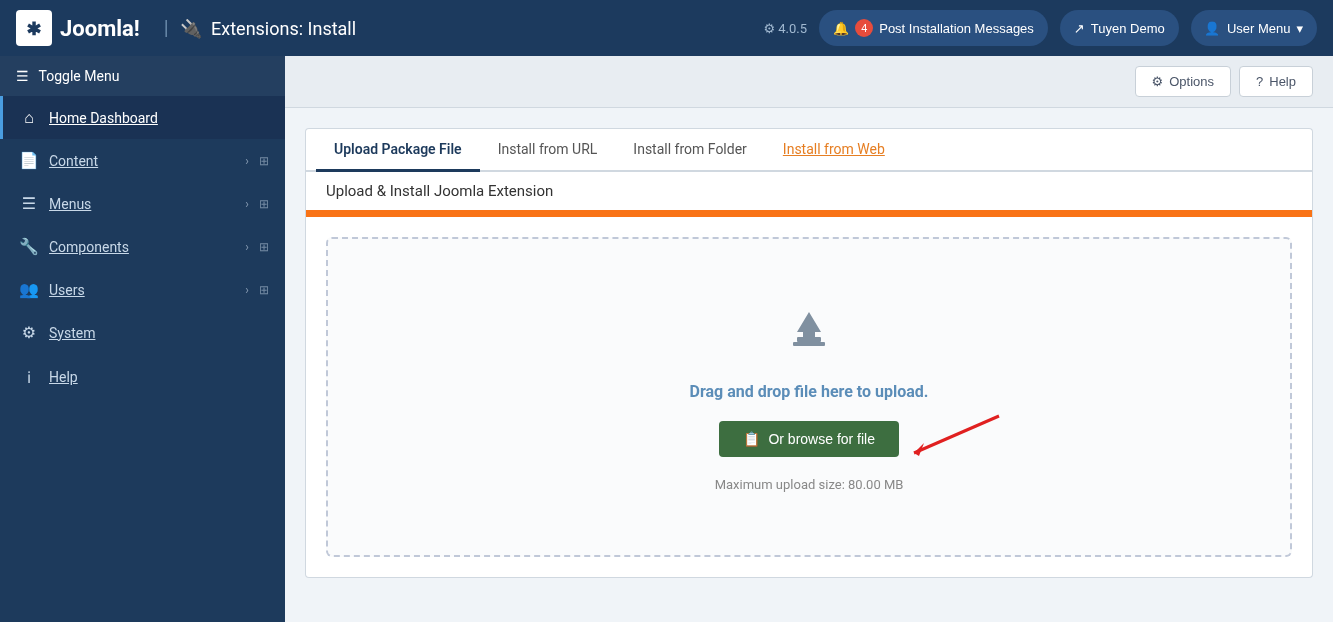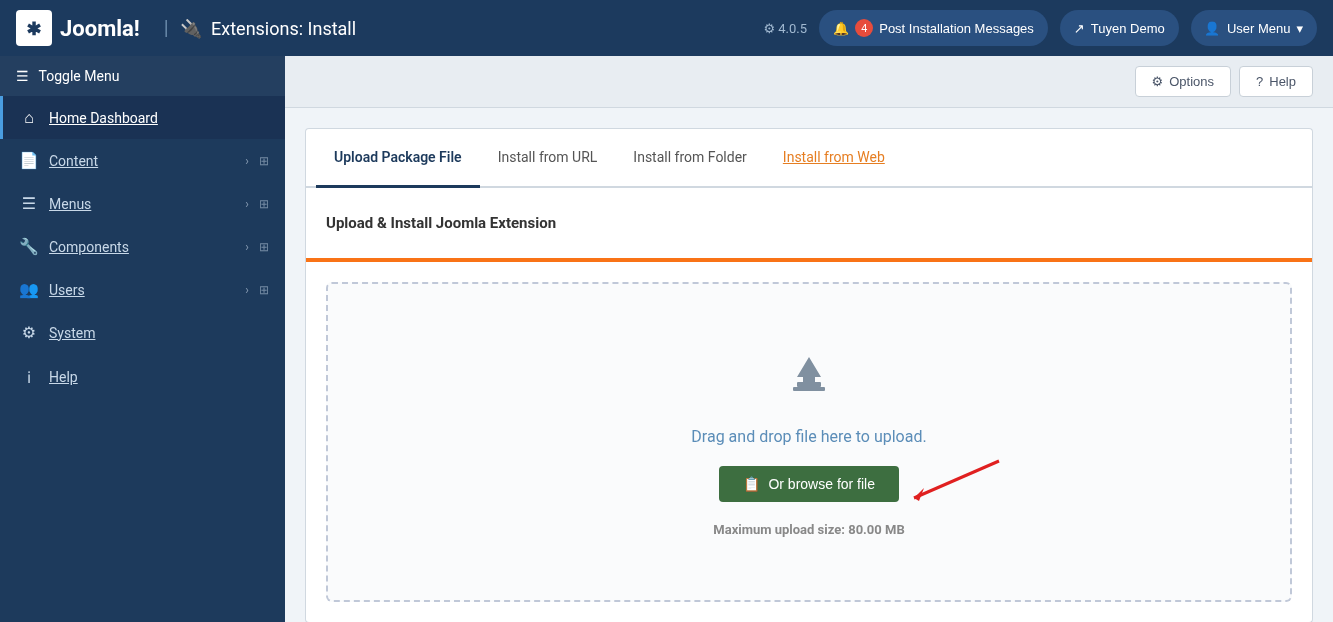--- a/index.html
+++ b/index.html
@@ -176,21 +176,21 @@
       border-radius: 4px 4px 0 0;
       border: 1px solid #d0d8e0;
       border-bottom: none;
     }
     .tabs {
       display: flex;
       border-bottom: 2px solid #d0d8e0;
       padding: 0 10px;
     }
     .tab {
-      padding: 20px 18px;
+      padding: 12px 18px;
       cursor: pointer;
       font-size: 14px;
       color: #555;
       border-bottom: 3px solid transparent;
       margin-bottom: -2px;
       white-space: nowrap;
     }
     .tab.active {
       color: #1d3a5c;
       border-bottom-color: #1d3a5c;
@@ -202,61 +202,62 @@
     }
 
     
     .upload-panel {
       background: white;
       border: 1px solid #d0d8e0;
       border-top: none;
       border-radius: 0 0 4px 4px;
     }
     .upload-panel-title {
-      padding: 26px 20px;
+      padding: 10px 20px;
       font-size: 15px;
       color: #333;
-      border-bottom: 4px solid #f97316;
-      font-weight: 700;
+      border-bottom: 7px solid #f97316;
+      font-weight: 400;
     }
     .upload-drop-zone {
       margin: 20px;
       border: 2px dashed #c0c8d8;
       border-radius: 6px;
       min-height: 320px;
       display: flex;
       flex-direction: column;
       align-items: center;
       justify-content: center;
       gap: 20px;
       background: #fafbfc;
       position: relative;
     }
     .upload-text {
       color: #5b8db8;
       font-size: 16px;
+      font-weight: bold;
     }
     .browse-btn {
       background: #3d6e40;
       color: white;
       border: none;
       padding: 10px 24px;
       border-radius: 4px;
       cursor: pointer;
       font-size: 14px;
       display: flex;
       align-items: center;
       gap: 8px;
     }
     .upload-max-size {
       color: #888;
       font-size: 13px;
     }
     .upload-max-size span {
-      font-weight: bold;
+      font-weight: normal;
       margin-top: 39px;
     }
 
     
     .upload-svg-icon {
       width: 60px;
       height: 60px;
     }
   </style>
 </head>

